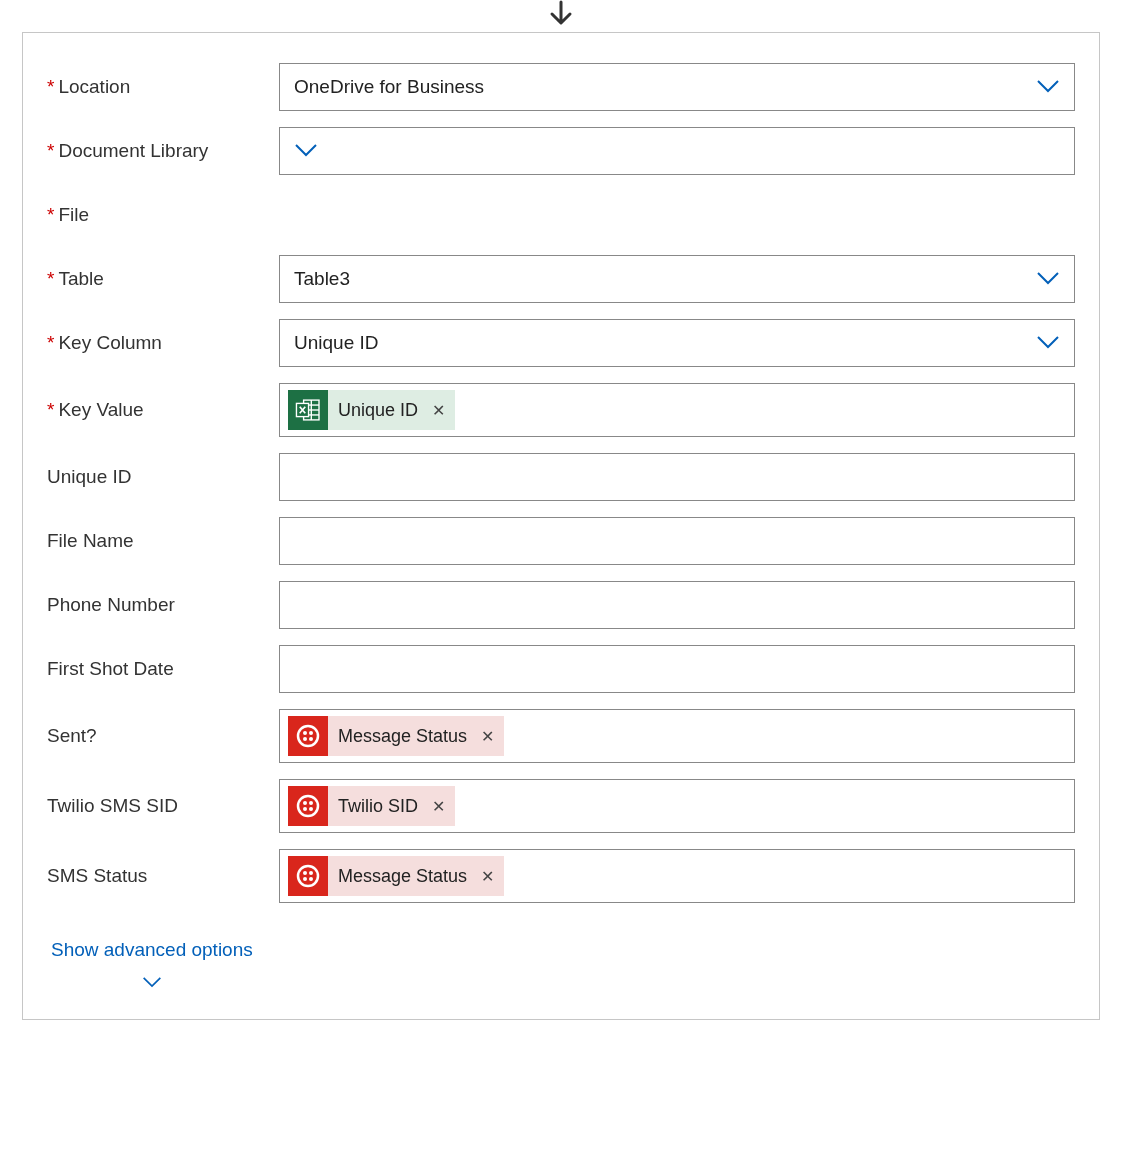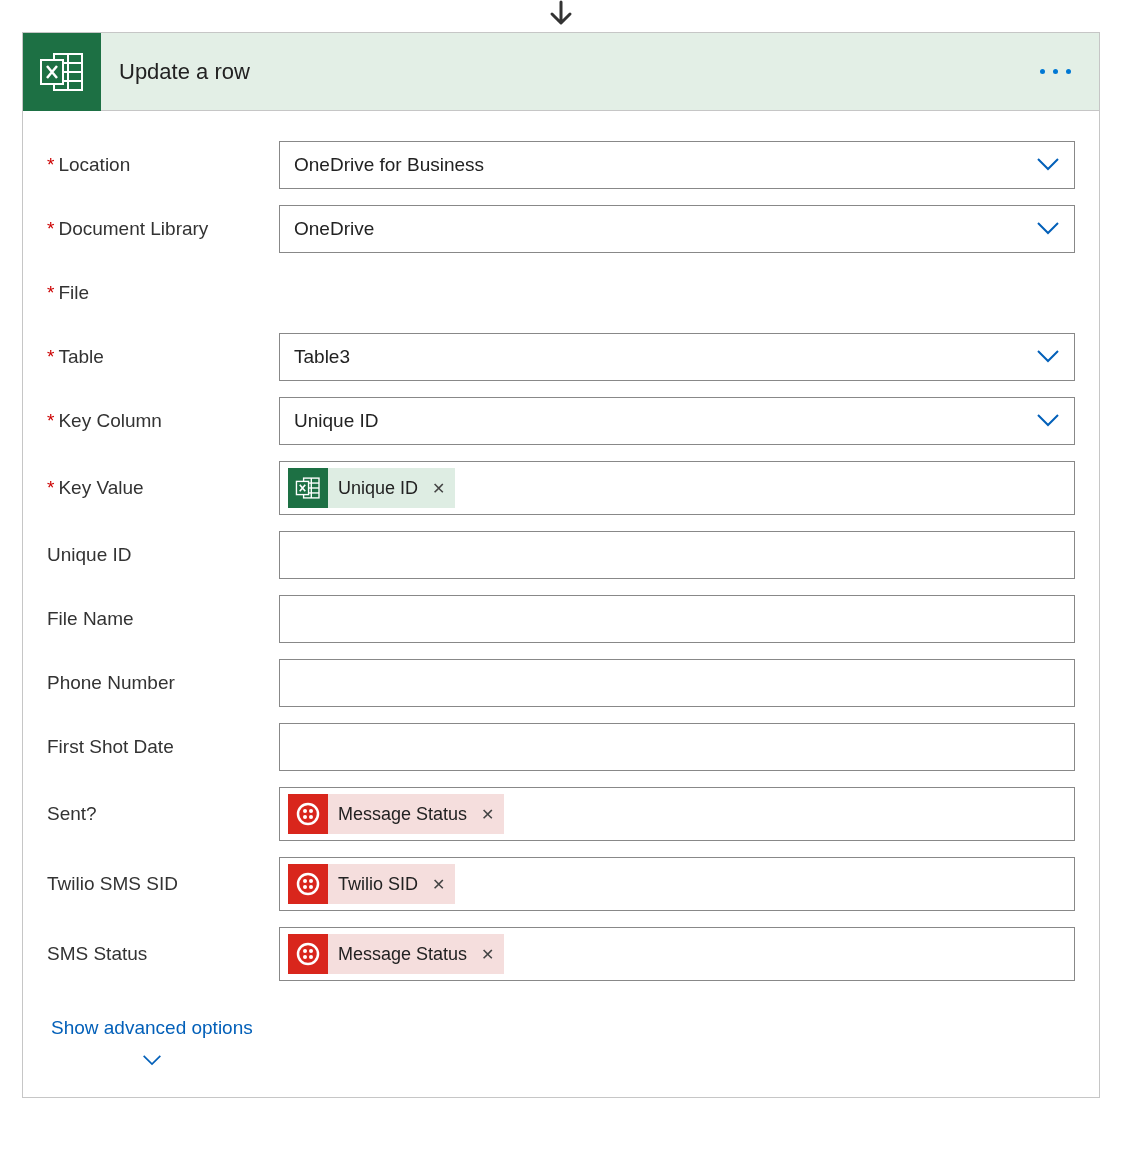--- a/index.html
+++ b/index.html
@@ -164,39 +164,20 @@
 <div class="wrap">
 
   <div class="arrow-down">
     <svg width="34" height="28" viewBox="0 0 34 28">
       <path d="M17 2 L17 22 M8 14 L17 23 L26 14" fill="none" stroke="#333" stroke-width="3" stroke-linecap="round" stroke-linejoin="round"></path>
     </svg>
   </div>
 
   <div class="card">
 
-    <div class="card-header">
-      <div class="excel-icon">
-        <svg width="46" height="40" viewBox="0 0 46 40">
-          <rect x="15" y="2" width="28" height="36" fill="none" stroke="#fff" stroke-width="2"></rect>
-          <line x1="15" y1="11" x2="43" y2="11" stroke="#fff" stroke-width="2"></line>
-          <line x1="15" y1="20" x2="43" y2="20" stroke="#fff" stroke-width="2"></line>
-          <line x1="15" y1="29" x2="43" y2="29" stroke="#fff" stroke-width="2"></line>
-          <line x1="29" y1="2" x2="29" y2="38" stroke="#fff" stroke-width="2"></line>
-          <rect x="2" y="8" width="22" height="24" fill="#1d7044" stroke="#fff" stroke-width="2"></rect>
-          <path d="M8 14 L18 26 M18 14 L8 26" stroke="#fff" stroke-width="2.5" fill="none"></path>
-        </svg>
-      </div>
-      <div class="header-title">Update a row</div>
-      <div class="dots">
-        <span class="dot"></span>
-          <span class="dot"></span>
-          <span class="dot"></span>
-      </div>
-    </div>
 
     <div class="body">
 
       
       <div class="row">
         <div class="label-col">
           <span class="req">*</span>
             <span>Location</span>
         </div>
         <div class="input-col">
@@ -212,21 +193,20 @@
       </div>
 
       
       <div class="row">
         <div class="label-col">
           <span class="req">*</span>
             <span>Document Library</span>
         </div>
         <div class="input-col">
           <div class="field">
-            <span class="field-text">OneDrive</span>
             <span class="chev">
               <svg width="24" height="14" viewBox="0 0 24 14">
                   <path d="M2 2 L12 12 L22 2" fill="none" stroke="#0360b9" stroke-width="2"></path>
                 </svg>
             </span>
           </div>
         </div>
       </div>
 
       

